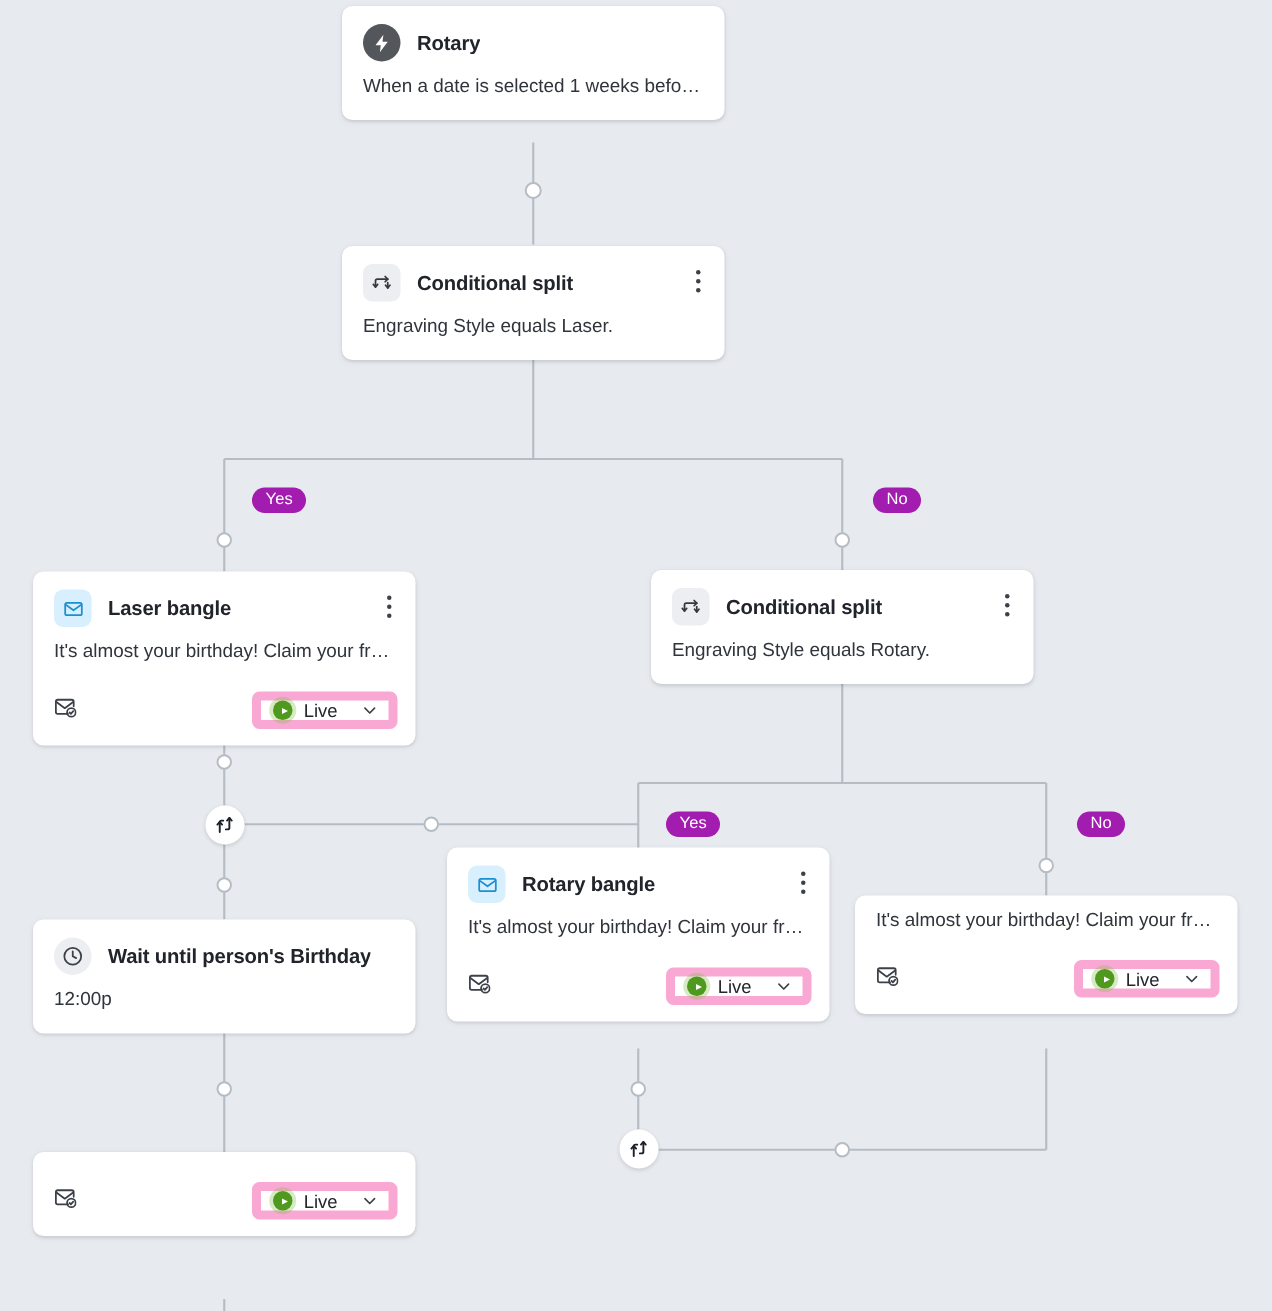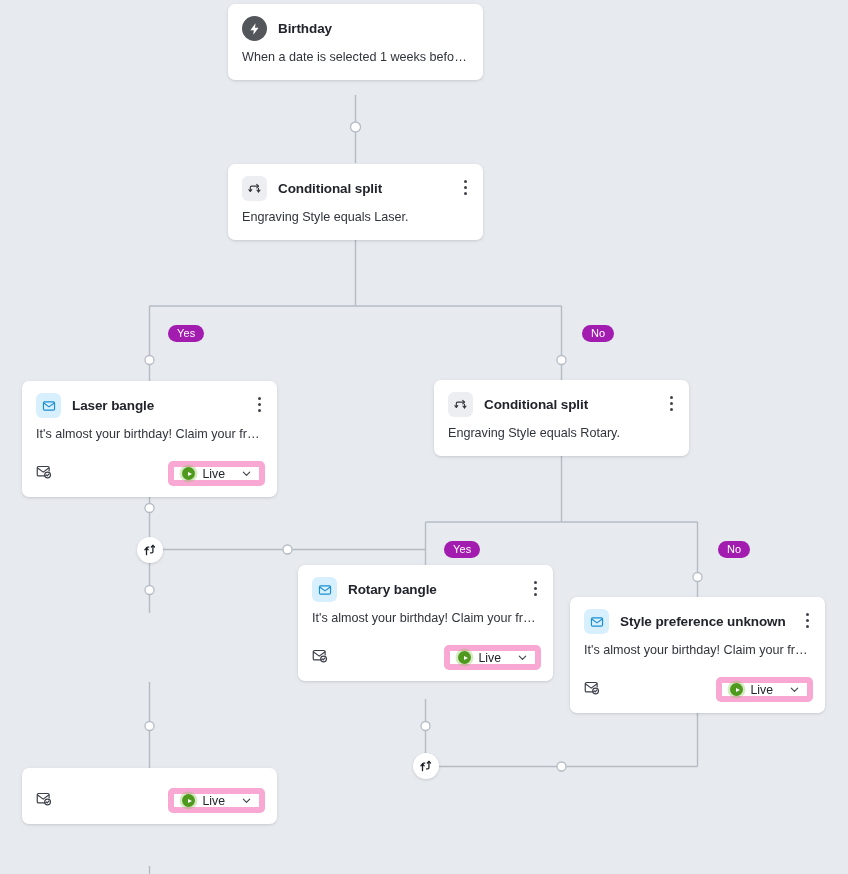--- a/index.html
+++ b/index.html
@@ -192,21 +192,21 @@
     <path class="edge" d="M149.5 866 L149.5 874"></path>
   </svg>
 
   <div class="card" style="left:228px; top:4px; width:255px;">
     <div class="card-head">
       <span class="chip chip-trigger">
         <svg width="14" height="14" viewBox="0 0 24 24" fill="#ffffff">
           <path d="M13 2 L4 14 h6 l-1 8 9-12 h-6 z"></path>
         </svg>
       </span>
-      <span class="card-title">Birthday</span>
+      <span class="card-title">Rotary</span>
     </div>
     <div class="card-body card-pad-bottom">When a date is selected 1 weeks before p...</div>
   </div>
 
   <div class="card" style="left:228px; top:164px; width:255px;">
     <div class="card-head">
       <span class="chip chip-split">
         <svg width="14" height="14" viewBox="0 0 24 24" fill="none" stroke="#35393f" stroke-width="2" stroke-linecap="round" stroke-linejoin="round">
           <path d="M4 16 V9 a2 2 0 0 1 2-2 h12"></path>
           <polyline points="15,4 18,7 15,10"></polyline>
@@ -289,20 +289,32 @@
 
   <div class="merge-node" style="left:137px; top:537px;">
     <svg width="14" height="14" viewBox="0 0 24 24" fill="none" stroke="#1d2128" stroke-width="2.2" stroke-linecap="round" stroke-linejoin="round">
       <path d="M6 20 V9 a2 2 0 0 1 2-2 h2"></path>
       <polyline points="3.3,11.5 6,8.6 8.7,11.5"></polyline>
       <path d="M17 4 v11 a2 2 0 0 1-2 2 h-2"></path>
       <polyline points="14.3,6.9 17,4 19.7,6.9"></polyline>
     </svg>
   </div>
 
+  <div class="card" style="left:22px; top:613px; width:255px;">
+    <div class="card-head">
+      <span class="chip chip-clock">
+        <svg width="15" height="15" viewBox="0 0 24 24" fill="none" stroke="#3c4149" stroke-width="1.9" stroke-linecap="round" stroke-linejoin="round">
+          <circle cx="12" cy="12" r="9"></circle>
+          <polyline points="12,6.8 12,12 15.6,14"></polyline>
+        </svg>
+      </span>
+      <span class="card-title">Wait until person's Birthday</span>
+    </div>
+    <div class="card-body card-pad-bottom">12:00p</div>
+  </div>
 
   <div class="card" style="left:298px; top:565px; width:255px;">
     <div class="card-head">
       <span class="chip chip-email">
         <svg width="14" height="14" viewBox="0 0 24 24" fill="none" stroke="#1a8fd1" stroke-width="2" stroke-linejoin="round">
           <rect x="2.5" y="5" width="19" height="14" rx="2"></rect>
           <polyline points="3,7 12,13.5 21,7"></polyline>
         </svg>
       </span>
       <span class="card-title">Rotary bangle</span>
@@ -326,34 +338,20 @@
         <span class="status-dot"></span>
         <span class="status-label">Live</span>
         <svg class="chev" viewBox="0 0 24 24" fill="none" stroke="#3c4149" stroke-width="2.4" stroke-linecap="round" stroke-linejoin="round">
             <polyline points="5,9 12,16 19,9"></polyline>
           </svg>
       </span>
     </div>
   </div>
 
   <div class="card" style="left:570px; top:597px; width:255px;">
-    <div class="card-head">
-      <span class="chip chip-email">
-        <svg width="14" height="14" viewBox="0 0 24 24" fill="none" stroke="#1a8fd1" stroke-width="2" stroke-linejoin="round">
-          <rect x="2.5" y="5" width="19" height="14" rx="2"></rect>
-          <polyline points="3,7 12,13.5 21,7"></polyline>
-        </svg>
-      </span>
-      <span class="card-title">Style preference unknown</span>
-      <span class="kebab">
-        <i></i>
-        <i></i>
-        <i></i>
-      </span>
-    </div>
     <div class="card-body">It's almost your birthday! Claim your free ...</div>
     <div class="card-foot">
       <span>
         <svg width="15" height="15" viewBox="0 0 24 24" fill="none" stroke="#3c4149" stroke-width="1.9" stroke-linejoin="round" stroke-linecap="round">
           <path d="M21 11V6a2 2 0 0 0-2-2H4a2 2 0 0 0-2 2v11a2 2 0 0 0 2 2h11"></path>
           <polyline points="2.6,6.4 11.5,13 20.4,6.4"></polyline>
           <circle cx="18.5" cy="17.5" r="4.6"></circle>
           <polyline points="16.6,17.6 18,19 20.5,16.1"></polyline>
         </svg>
       </span>

